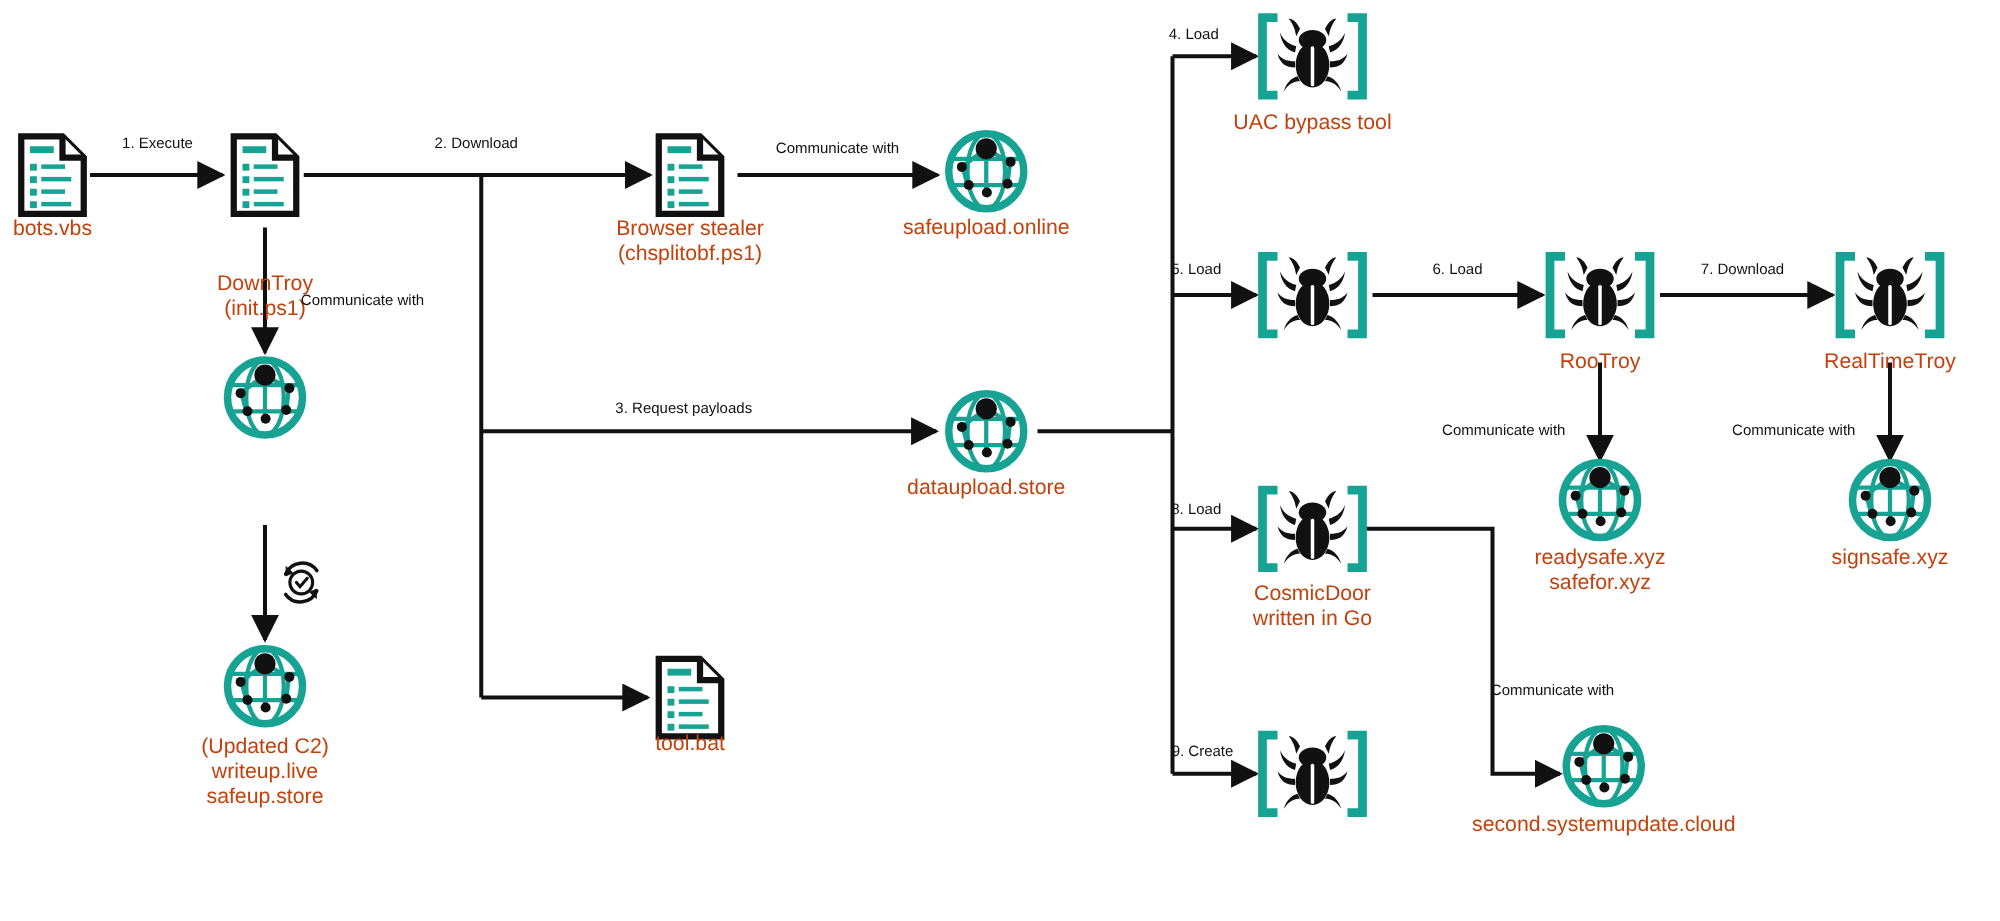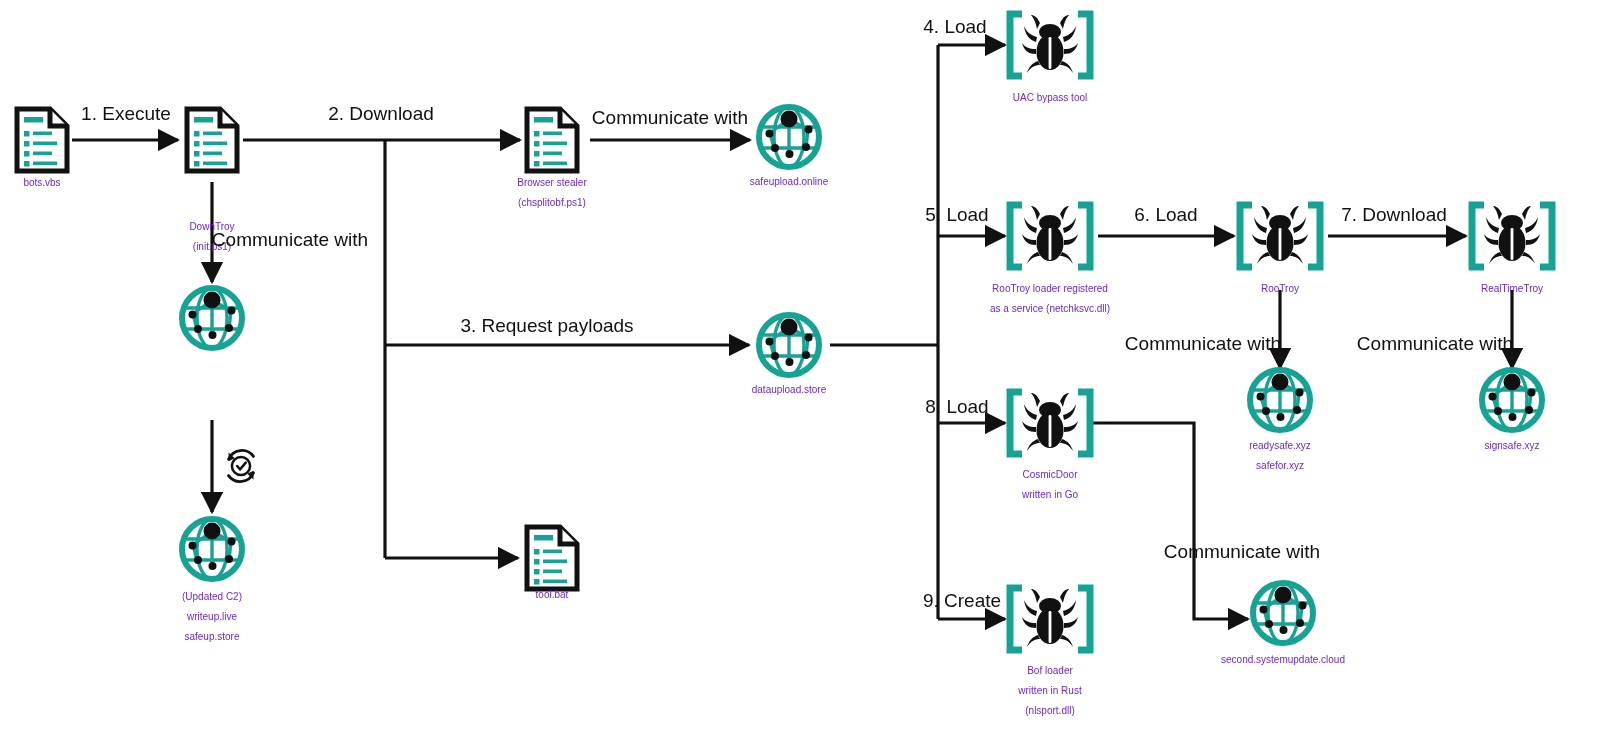--- a/index.html
+++ b/index.html
@@ -1,21 +1,21 @@
 <!DOCTYPE html>
 <html><head>
 <meta charset="utf-8">
 <style>
   html,body{margin:0;padding:0;background:#ffffff;}
   #stage{position:relative;width:1600px;height:737px;background:#ffffff;
          font-family:"Liberation Sans","DejaVu Sans",sans-serif;overflow:hidden;}
   svg.layer{position:absolute;left:0;top:0;width:1600px;height:737px;}
-  .cap{position:absolute;text-align:center;color:#6d28d9;font-size:10px;
+  .cap{position:absolute;text-align:center;color:#c2410c;font-size:17px;
        line-height:20px;white-space:pre;transform:translateX(-50%);}
-  .edgelabel{position:absolute;color:#111111;font-size:19px;line-height:18px;
+  .edgelabel{position:absolute;color:#111111;font-size:12px;line-height:18px;
              white-space:nowrap;transform:translateX(-50%);}
 </style>
 </head>
 <body>
 
 <div id="stage">
 
   <svg class="layer" viewBox="0 0 1600 737">
     <defs>
       <marker id="ah" viewBox="0 0 10 10" refX="9" refY="5" markerWidth="7" markerHeight="7" orient="auto-start-reverse">
@@ -176,32 +176,27 @@
 (init.ps1)</div>
   <div class="cap" style="left:212px; top:587px;">(Updated C2)
 writeup.live
 safeup.store</div>
   <div class="cap" style="left:552px; top:173px;">Browser stealer
 (chsplitobf.ps1)</div>
   <div class="cap" style="left:789px; top:172px;">safeupload.online</div>
   <div class="cap" style="left:552px; top:585px;">tool.bat</div>
   <div class="cap" style="left:789px; top:380px;">dataupload.store</div>
   <div class="cap" style="left:1050px;top:88px;">UAC bypass tool</div>
-  <div class="cap" style="left:1050px;top:279px;">RooTroy loader registered
-as a service (netchksvc.dll)</div>
   <div class="cap" style="left:1280px;top:279px;">RooTroy</div>
   <div class="cap" style="left:1512px;top:279px;">RealTimeTroy</div>
   <div class="cap" style="left:1280px;top:436px;">readysafe.xyz
 safefor.xyz</div>
   <div class="cap" style="left:1512px;top:436px;">signsafe.xyz</div>
   <div class="cap" style="left:1050px;top:465px;">CosmicDoor
 written in Go</div>
-  <div class="cap" style="left:1050px;top:661px;">Bof loader
-written in Rust
-(nlsport.dll)</div>
   <div class="cap" style="left:1283px;top:650px;">second.systemupdate.cloud</div>
 
   <div class="edgelabel" style="left:126px; top:105px;">1. Execute</div>
   <div class="edgelabel" style="left:381px; top:105px;">2. Download</div>
   <div class="edgelabel" style="left:290px; top:231px;">Communicate with</div>
   <div class="edgelabel" style="left:670px; top:109px;">Communicate with</div>
   <div class="edgelabel" style="left:547px; top:317px;">3. Request payloads</div>
   <div class="edgelabel" style="left:955px; top:18px;">4. Load</div>
   <div class="edgelabel" style="left:957px;top:206px;">5. Load</div>
   <div class="edgelabel" style="left:1166px;top:206px;">6. Load</div>

